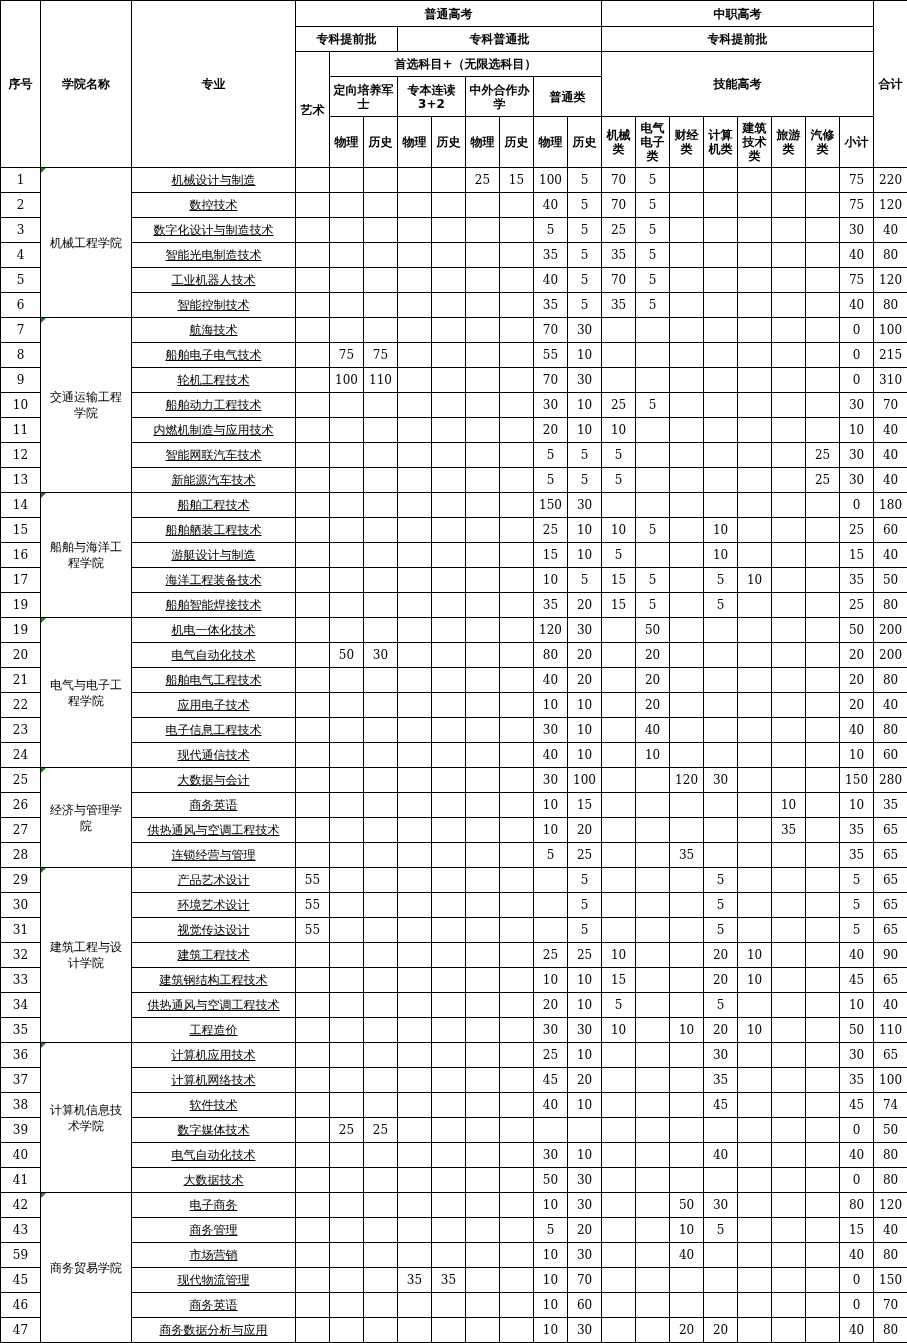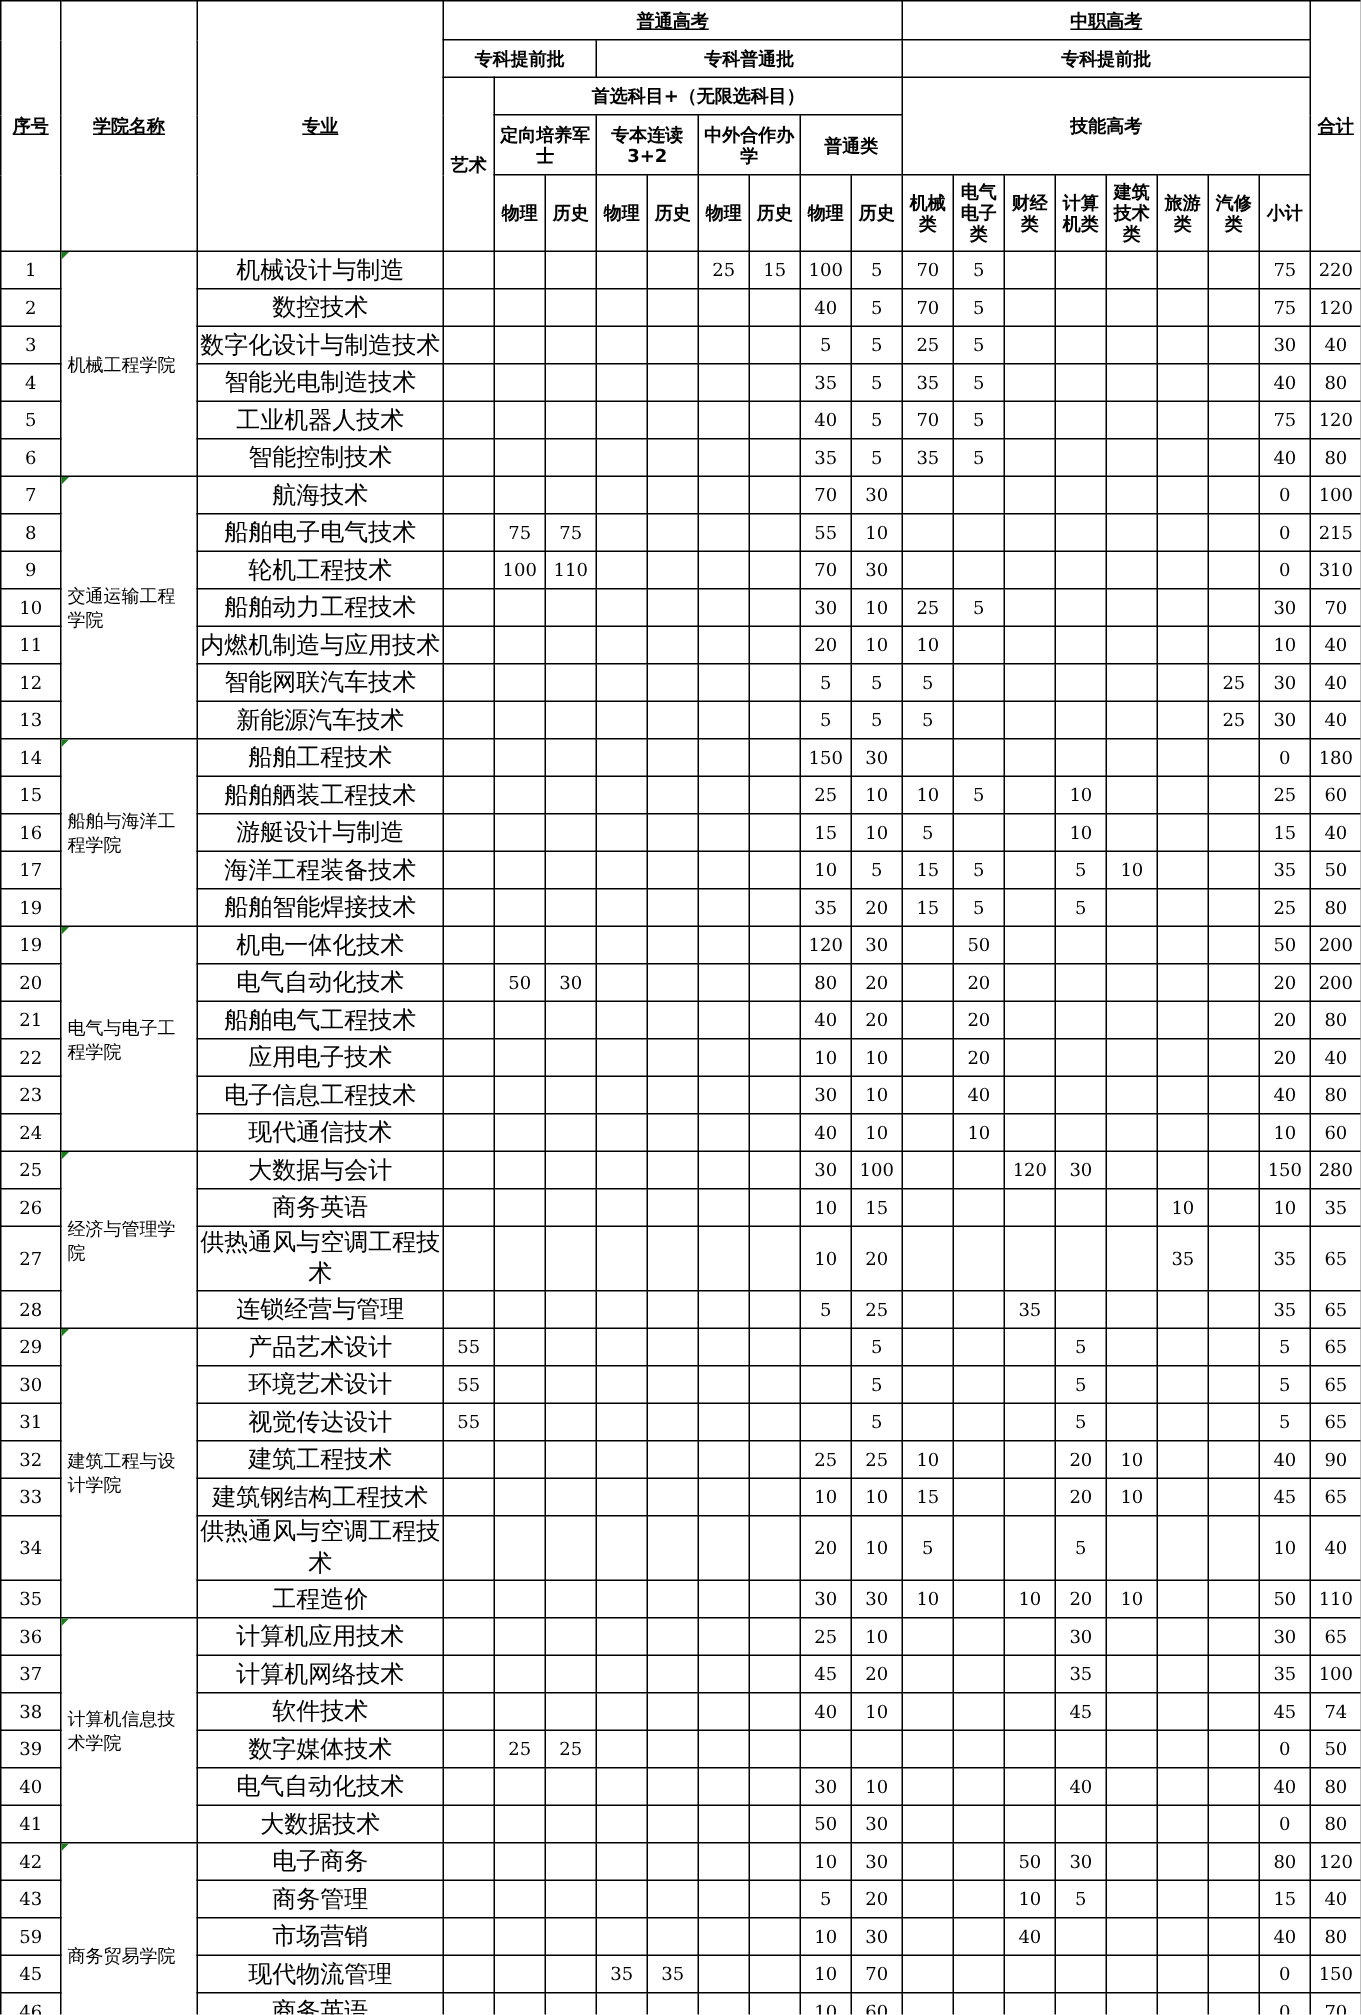--- a/index.html
+++ b/index.html
@@ -1,24 +1,24 @@
 <!DOCTYPE html>
 <html><head>
 <meta charset="utf-8">
 <style>
   html, body { margin: 0; padding: 0; background: #ffffff; }
   body { width: 907px; height: 1343px; overflow: hidden; font-family: "DejaVu Sans", "Liberation Sans", sans-serif; color: #000; }
   table { border-collapse: collapse; table-layout: fixed; width: 907px; }
   td, th { border: 1px solid #000; padding: 0; text-align: center; vertical-align: middle; overflow: hidden; }
   th { font-weight: bold; font-size: 12px; line-height: 14px; }
   td { font-size: 12px; height: 24px; font-family: "DejaVu Serif", "Liberation Serif", serif; }
-  td.major { font-family: "DejaVu Sans", "Liberation Sans", sans-serif; font-size: 16px; }
-  td.college { font-family: "DejaVu Sans", "Liberation Sans", sans-serif; font-size: 12px; line-height: 16px; text-align: left; padding: 0 4px; position: relative; }
+  td.major { font-family: "DejaVu Sans", "Liberation Sans", sans-serif; font-size: 12px; text-decoration: underline; }
+  td.college { font-family: "DejaVu Sans", "Liberation Sans", sans-serif; font-size: 12px; line-height: 16px; text-align: center; padding: 0 4px; position: relative; }
   td.college::before { content: ""; position: absolute; top: 0; left: 0; width: 0; height: 0; border-top: 5px solid #1a7f1a; border-right: 5px solid transparent; }
-  tr.h1 th { height: 25px; text-decoration: underline; }
+  tr.h1 th { height: 25px; }
   tr.h2 th { height: 24px; }
   tr.h3 th { height: 24px; }
   tr.h4 th { height: 39px; }
   tr.h5 th { height: 50px; }
 </style>
 </head>
 <body>
 
 <table>
   <colgroup>

